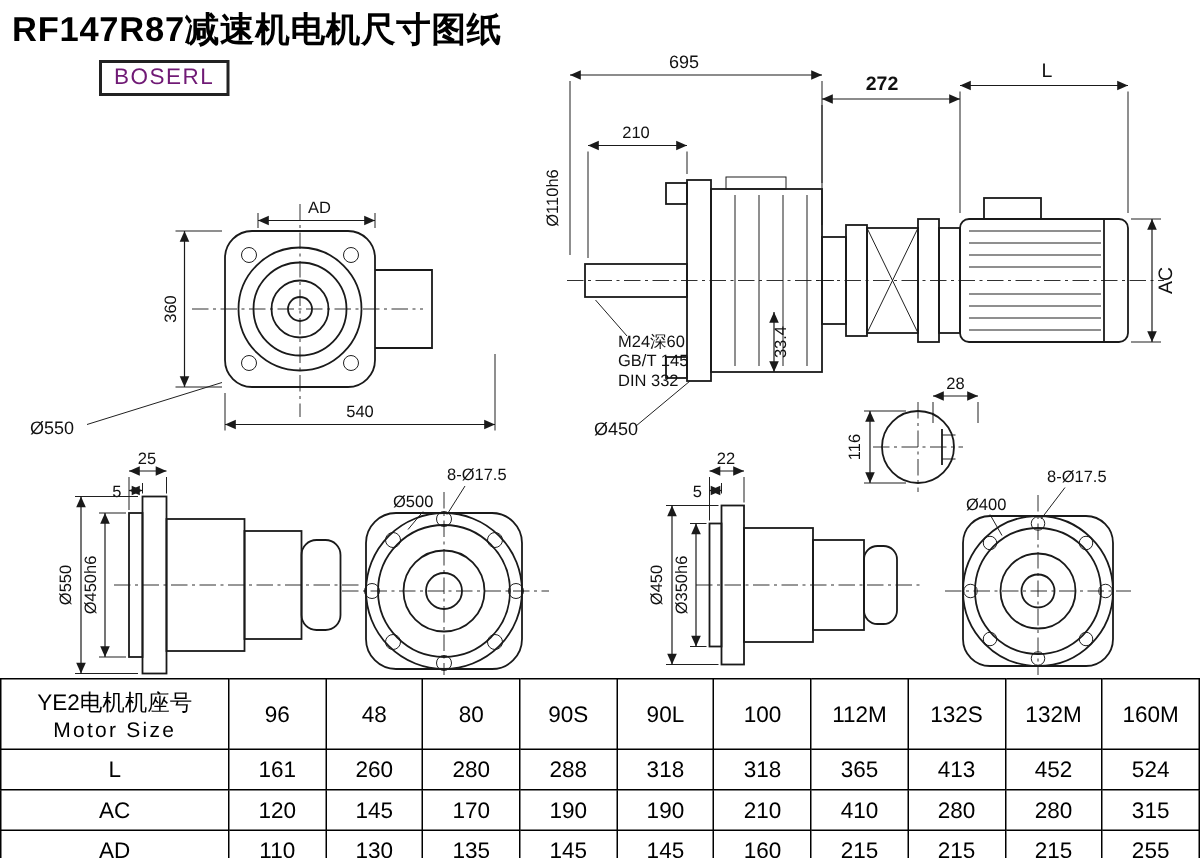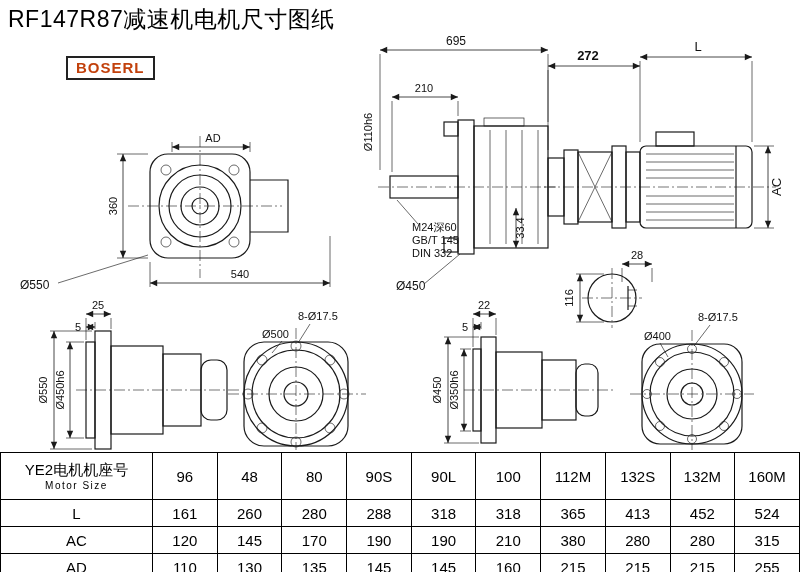--- a/index.html
+++ b/index.html
@@ -1,37 +1,37 @@
 <!DOCTYPE html>
 <html><head>
 <meta charset="utf-8">
 <style>
   html,body{margin:0;padding:0;background:#fff;width:800px;height:572px;overflow:hidden;
             font-family:"Liberation Sans",sans-serif;color:#000}
   .page{position:relative;width:800px;height:572px;background:#fff}
-  .title{position:absolute;top:4px;left:8px;margin:0;font-size:23px;font-weight:normal;letter-spacing:.5px}
-  .brand{position:absolute;top:56px;left:66px;border:2px solid #222;padding:1px 8px 2px 8px;
-         font-size:15px;font-weight:bold;color:#c2410c;letter-spacing:1px}
+  .title{position:absolute;top:4px;left:8px;margin:0;font-size:23px;font-weight:bold;letter-spacing:.5px}
+  .brand{position:absolute;top:40px;left:66px;border:2px solid #222;padding:1px 8px 2px 8px;
+         font-size:15px;font-weight:normal;color:#701a75;letter-spacing:1px}
   svg.draw{position:absolute;top:0;left:0}
   svg text{font-family:"Liberation Sans",sans-serif;fill:#111}
   .ol{fill:none;stroke:#1a1a1a;stroke-width:1.2}
   .tl{fill:none;stroke:#1a1a1a;stroke-width:.65}
   .dl{fill:none;stroke:#1a1a1a;stroke-width:.8}
   .cl{fill:none;stroke:#1a1a1a;stroke-width:.6;stroke-dasharray:11 3 2 3}
   .dt{font-size:11px}
   .dt12{font-size:12px}
   .dt13{font-size:13px}
   .b{font-weight:bold}
   .dim-table{position:absolute;left:0;top:452px;width:800px;border-collapse:collapse;
              table-layout:fixed;font-size:15px;background:#fff}
   .dim-table th,.dim-table td{border:1px solid #000;text-align:center;vertical-align:middle;
              padding:1px 0;font-weight:normal;height:24px}
   .dim-table thead th{height:44px}
   .c-first{width:152px}
-  .hdr-en{letter-spacing:1.5px;font-size:10px}
+  .hdr-en{letter-spacing:1.5px;font-size:14px}
 </style>
 </head>
 <body>
 
 <div class="page">
 
   <h1 class="title">RF147R87减速机电机尺寸图纸</h1>
   <div class="brand">
     <span>BOSERL</span>
   </div>
@@ -305,21 +305,21 @@
           <td>524</td>
         </tr>
         <tr>
           <th>AC</th>
           <td>120</td>
           <td>145</td>
           <td>170</td>
           <td>190</td>
           <td>190</td>
           <td>210</td>
-          <td>380</td>
+          <td>410</td>
           <td>280</td>
           <td>280</td>
           <td>315</td>
         </tr>
         <tr>
           <th>AD</th>
           <td>110</td>
           <td>130</td>
           <td>135</td>
           <td>145</td>

